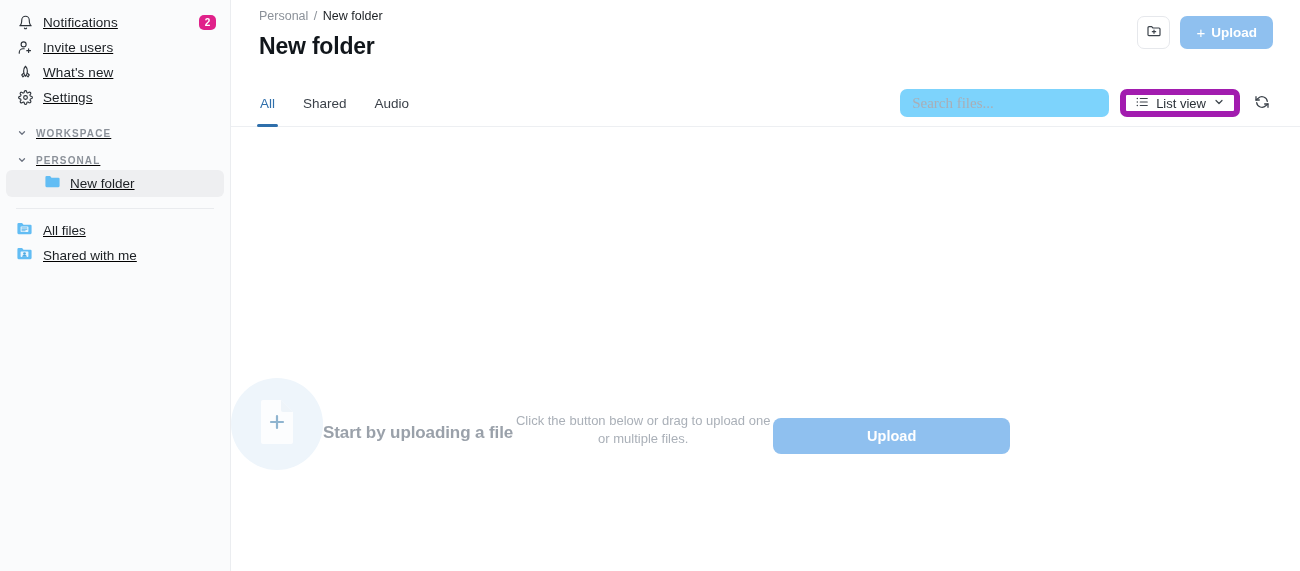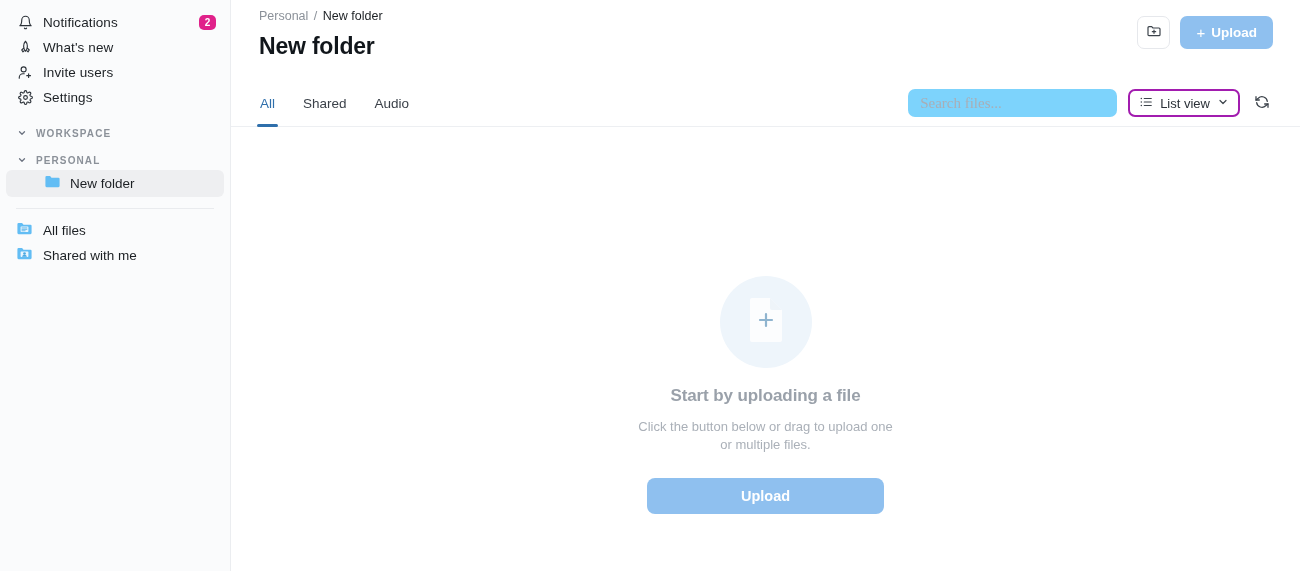--- a/index.html
+++ b/index.html
@@ -12,20 +12,21 @@
   .app { display: flex; width: 1300px; height: 571px; }
 
   
   .sidebar {
     width: 231px; height: 571px;
     background: #fafbfc;
     border-right: 1px solid #ebedf0;
     padding-top: 10px;
     flex: 0 0 231px;
     position: relative;
+    text-decoration: underline;
   }
   .nav-item {
     display: flex; align-items: center;
     height: 25px; margin: 0 6px;
     padding: 0 10px;
     border-radius: 6px;
     cursor: pointer;
     position: relative;
   }
   .nav-item .ico { width: 18px; height: 18px; display: flex; align-items: center; justify-content: center; flex: 0 0 18px; }
@@ -129,34 +130,34 @@
   .right-controls { margin-left: auto; display: flex; align-items: center; gap: 11px; }
   .search-box {
     width: 209px; height: 28px;
     background: #7dd3fc; border: none; border-radius: 7px;
     font-size: 15px; color: #4b5159; padding: 0 12px;
     font-family: Liberation Serif, serif; outline: none;
   }
   .search-box::placeholder { color: #a9aeb6; }
   .view-btn {
     height: 28px; padding: 0 9px;
-    border: 2px solid #a21caf; border-radius: 7px; background: #fff;
+    border: 6px solid #a21caf; border-radius: 7px; background: #fff;
     display: flex; align-items: center; gap: 7px;
     font-size: 13px; color: #2b3138; cursor: pointer;
     font-family: "Liberation Sans", sans-serif;
   }
   .refresh-btn {
     width: 22px; height: 22px; display: flex; align-items: center; justify-content: center;
     cursor: pointer; background: transparent; border: none;
   }
 
   
   .empty {
     position: absolute; left: 0; right: 0; top: 128px; bottom: 0;
-    display: flex; flex-direction: column; align-items: center;
+    display: flex; flex-direction: row; align-items: center;
     padding-top: 148px;
   }
   .empty-circle {
     width: 92px; height: 92px; border-radius: 50%;
     background: #eef5fb;
     display: flex; align-items: center; justify-content: center;
     position: relative;
   }
   .empty-title {
     margin-top: 18px;
@@ -189,37 +190,37 @@
           <path d="M13.7 21a2 2 0 0 1-3.4 0"></path>
         </svg>
       </span>
       <span class="lbl">Notifications</span>
       <span class="badge">2</span>
     </div>
 
     <div class="nav-item">
       <span class="ico">
         <svg width="15" height="15" viewBox="0 0 24 24" fill="none" stroke="#2b3138" stroke-width="1.8" stroke-linecap="round" stroke-linejoin="round">
+          <circle cx="9" cy="7" r="4"></circle>
+          <path d="M2 21v-1a6 6 0 0 1 6-6h2"></path>
+          <path d="M17 14v6M14 17h6"></path>
+        </svg>
+      </span>
+      <span class="lbl">Invite users</span>
+    </div>
+
+    <div class="nav-item">
+      <span class="ico">
+        <svg width="15" height="15" viewBox="0 0 24 24" fill="none" stroke="#2b3138" stroke-width="1.8" stroke-linecap="round" stroke-linejoin="round">
           <path d="M12 2c2 2 3 5 3 8s-1 6-3 8c-2-2-3-5-3-8s1-6 3-8z"></path>
           <path d="M9 13l-3 3 2 3 2-2"></path>
           <path d="M15 13l3 3-2 3-2-2"></path>
         </svg>
       </span>
       <span class="lbl">What's new</span>
-    </div>
-
-    <div class="nav-item">
-      <span class="ico">
-        <svg width="15" height="15" viewBox="0 0 24 24" fill="none" stroke="#2b3138" stroke-width="1.8" stroke-linecap="round" stroke-linejoin="round">
-          <circle cx="9" cy="7" r="4"></circle>
-          <path d="M2 21v-1a6 6 0 0 1 6-6h2"></path>
-          <path d="M17 14v6M14 17h6"></path>
-        </svg>
-      </span>
-      <span class="lbl">Invite users</span>
     </div>
 
     <div class="nav-item">
       <span class="ico">
         <svg width="15" height="15" viewBox="0 0 24 24" fill="none" stroke="#2b3138" stroke-width="1.8" stroke-linecap="round" stroke-linejoin="round">
           <circle cx="12" cy="12" r="3"></circle>
           <path d="M19.4 15a1.6 1.6 0 0 0 .3 1.8l.1.1a2 2 0 1 1-2.8 2.8l-.1-.1a1.6 1.6 0 0 0-1.8-.3 1.6 1.6 0 0 0-1 1.5V21a2 2 0 1 1-4 0v-.1A1.6 1.6 0 0 0 9 19.4a1.6 1.6 0 0 0-1.8.3l-.1.1a2 2 0 1 1-2.8-2.8l.1-.1a1.6 1.6 0 0 0 .3-1.8 1.6 1.6 0 0 0-1.5-1H3a2 2 0 1 1 0-4h.1A1.6 1.6 0 0 0 4.6 9a1.6 1.6 0 0 0-.3-1.8l-.1-.1a2 2 0 1 1 2.8-2.8l.1.1a1.6 1.6 0 0 0 1.8.3H9a1.6 1.6 0 0 0 1-1.5V3a2 2 0 1 1 4 0v.1a1.6 1.6 0 0 0 1 1.5 1.6 1.6 0 0 0 1.8-.3l.1-.1a2 2 0 1 1 2.8 2.8l-.1.1a1.6 1.6 0 0 0-.3 1.8V9a1.6 1.6 0 0 0 1.5 1H21a2 2 0 1 1 0 4h-.1a1.6 1.6 0 0 0-1.5 1z"></path>
         </svg>
       </span>
       <span class="lbl">Settings</span>

